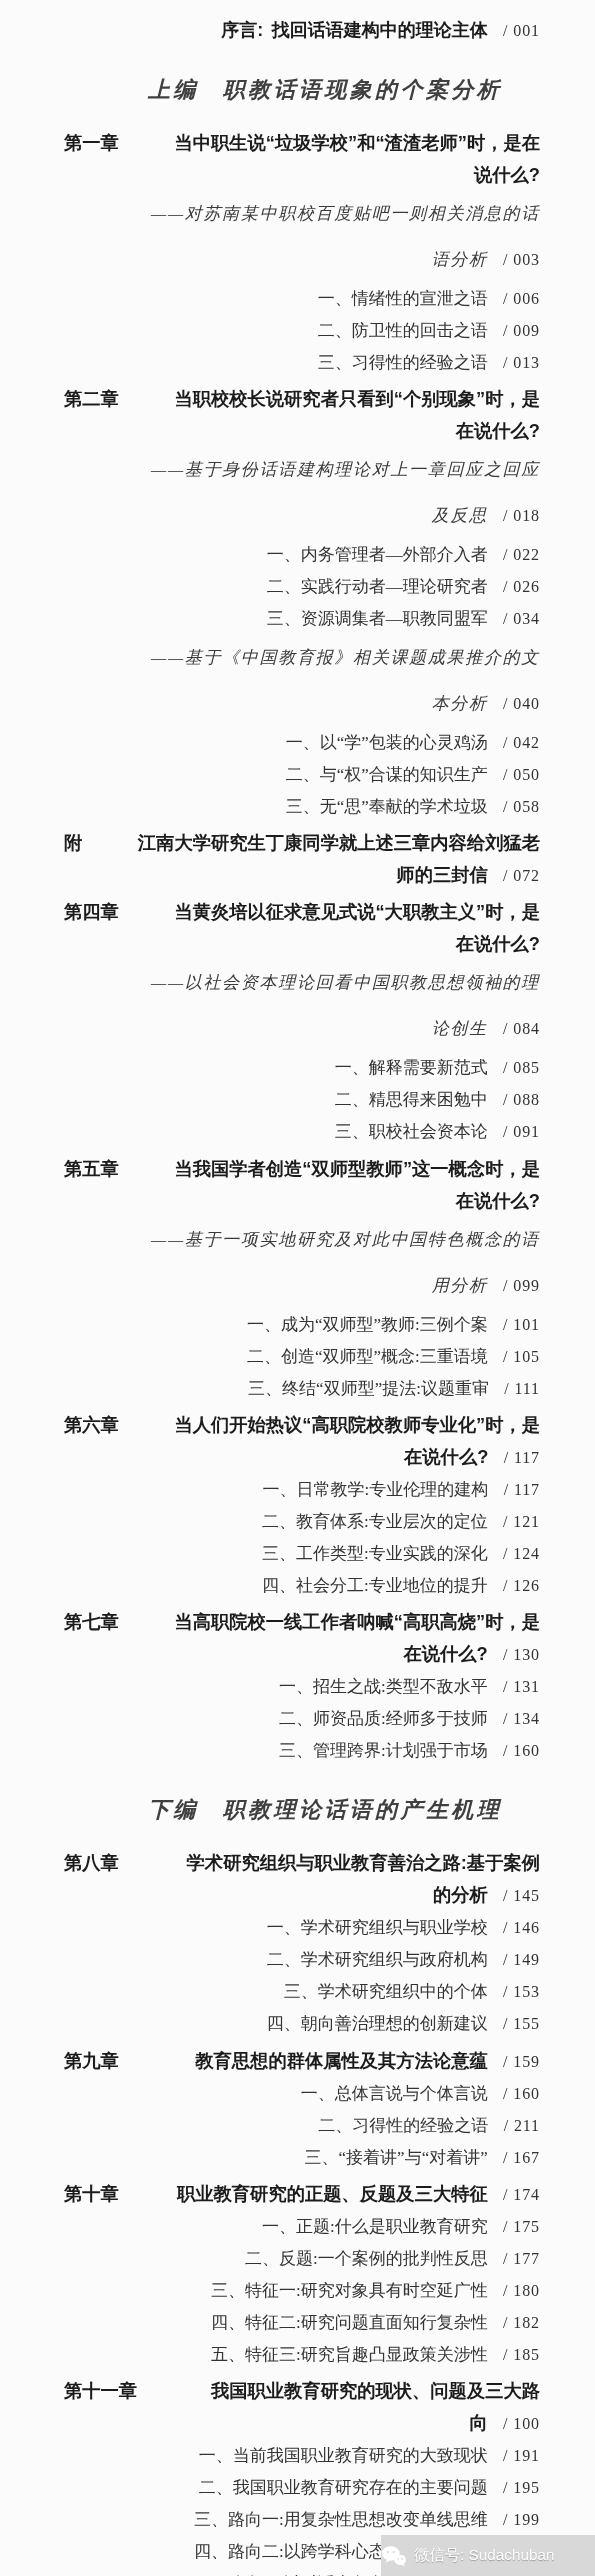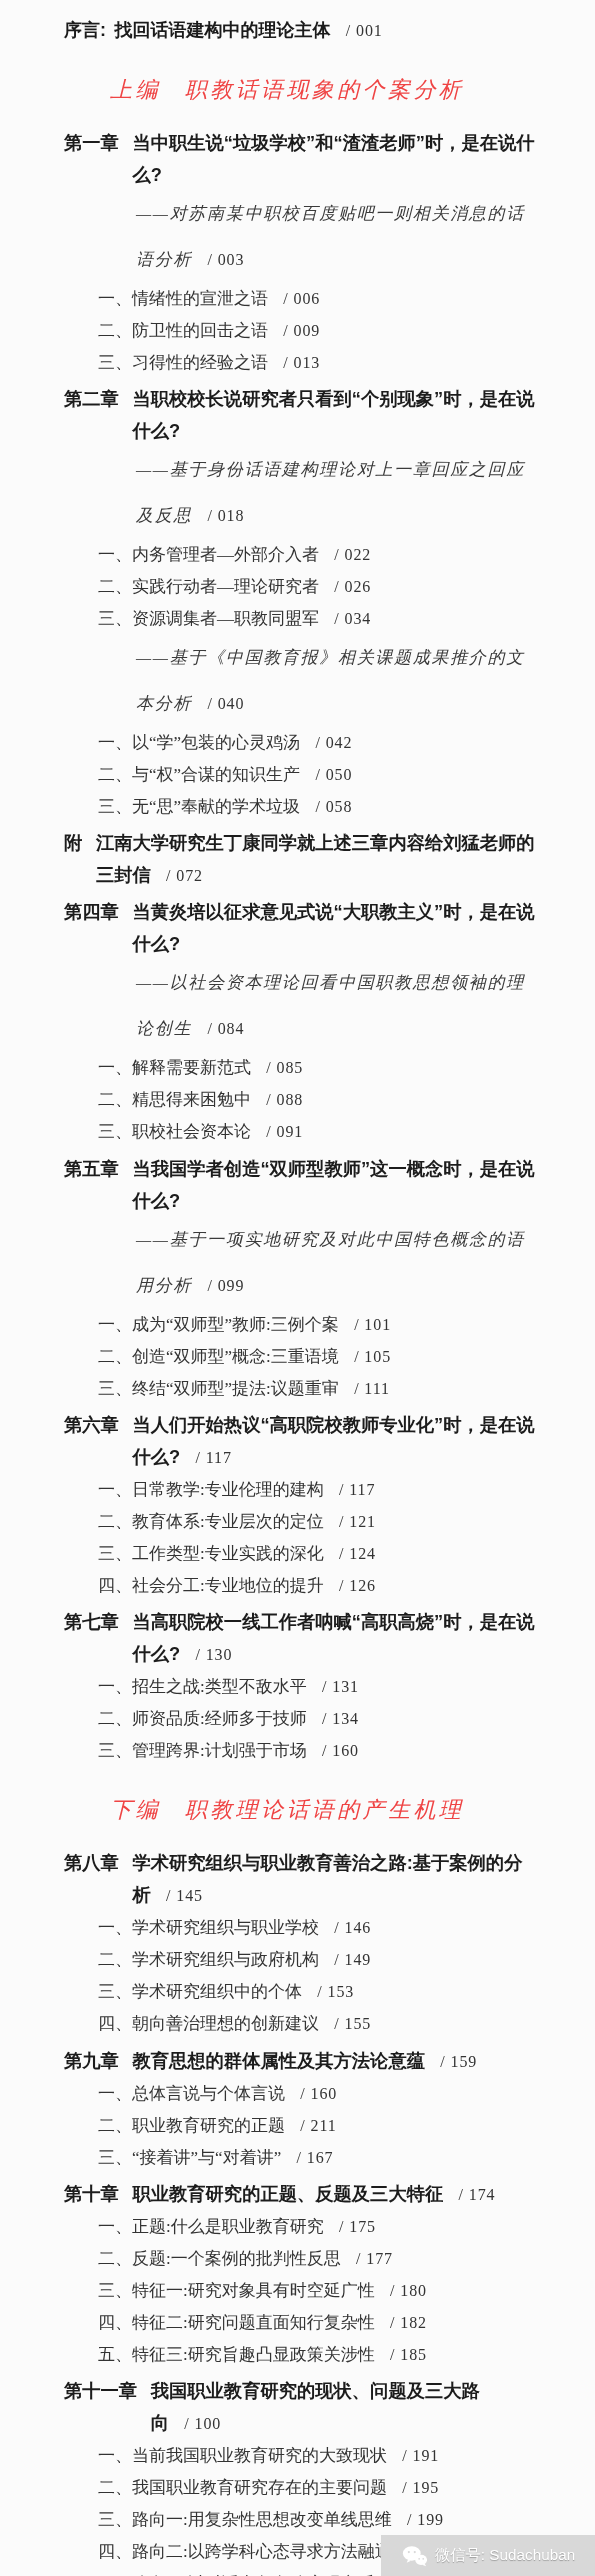--- a/index.html
+++ b/index.html
@@ -2,53 +2,53 @@
 <html style="font-size:13.6px"><head>
 <meta charset="utf-8">
 <style>
   html,body{margin:0;padding:0;}
   body{
     width:596px;height:2576px;position:relative;overflow:hidden;
     background:#fbfbfb;color:#2b2b2b;
     font-family:"Liberation Serif","DejaVu Serif",serif;
   }
   .toc{padding:13.6px 56px 0 64px;}
-  .row{line-height:32px;font-size:17px;}
+  .row{line-height:32px;font-size:17px;text-align:right;}
   .row.preface{
     font-family:"Liberation Sans","DejaVu Sans",sans-serif;
     font-weight:700;font-size:18px;color:#1b1b1b;margin-bottom:12px;
   }
   .pre-label{margin-right:8.5px;}
   .part{
     margin:24px 0 19px 46px;
-    font-weight:400;font-style:italic;
-    font-size:22px;line-height:37px;letter-spacing:3.4px;color:#ef4444;
+    font-weight:700;font-style:italic;
+    font-size:22px;line-height:37px;letter-spacing:3.4px;color:#404040;text-align:center;
   }
   .p-label{margin-right:24px;}
   .row.chapter{
     display:flex;margin-top:4.3px;
     font-family:"Liberation Sans","DejaVu Sans",sans-serif;
-    font-weight:700;font-size:18.3px;line-height:32px;color:#1c1c1c;
+    font-weight:700;font-size:18.3px;line-height:32px;color:#1c1c1c;gap:36px;
   }
   .c-label{flex:0 0 auto;margin-right:13.6px;}
   .c-body{flex:1 1 auto;}
   .row.dash{
     padding-left:72px;font-style:italic;letter-spacing:1.7px;
     color:#3a3a3a;line-height:46px;
   }
   .row.item{padding-left:34px;color:#333;}
   .page{
     font-family:"Liberation Serif","DejaVu Serif",serif;
     font-weight:400;font-style:normal;letter-spacing:0.9px;
     font-size:16px;color:#333;margin-left:15.3px;white-space:nowrap;
   }
   .toc > .row.chapter:last-child{margin-top:36px;}
   .watermark{
     position:absolute;right:0;bottom:0;width:215px;height:41px;
-    background:#d8d8d8;display:flex;align-items:center;justify-content:center;gap:7.7px;
+    background:#d8d8d8;display:flex;align-items:center;gap:7.7px;
     color:#ffffff;font-family:"Liberation Sans","DejaVu Sans",sans-serif;
     font-size:15.3px;text-shadow:0 0.9px 0.9px rgba(110,110,110,.55);
   }
   .watermark svg{display:block;}
 </style>
 </head>
 <body>
 
 <div class="toc">
     <div class="row preface"><span class="pre-label">序言:</span><span class="pre-title">找回话语建构中的理论主体</span><span class="page">/ 001</span></div>
@@ -115,21 +115,21 @@
     </div>
     <div class="row item"><span class="i-text">一、学术研究组织与职业学校</span><span class="page">/ 146</span></div>
     <div class="row item"><span class="i-text">二、学术研究组织与政府机构</span><span class="page">/ 149</span></div>
     <div class="row item"><span class="i-text">三、学术研究组织中的个体</span><span class="page">/ 153</span></div>
     <div class="row item"><span class="i-text">四、朝向善治理想的创新建议</span><span class="page">/ 155</span></div>
     <div class="row chapter">
       <span class="c-label">第九章</span>
       <div class="c-body"><span class="c-title">教育思想的群体属性及其方法论意蕴</span><span class="page">/ 159</span></div>
     </div>
     <div class="row item"><span class="i-text">一、总体言说与个体言说</span><span class="page">/ 160</span></div>
-    <div class="row item"><span class="i-text">二、职业教育研究的正题</span><span class="page">/ 211</span></div>
+    <div class="row item"><span class="i-text">二、习得性的经验之语</span><span class="page">/ 211</span></div>
     <div class="row item"><span class="i-text">三、“接着讲”与“对着讲”</span><span class="page">/ 167</span></div>
     <div class="row chapter">
       <span class="c-label">第十章</span>
       <div class="c-body"><span class="c-title">职业教育研究的正题、反题及三大特征</span><span class="page">/ 174</span></div>
     </div>
     <div class="row item"><span class="i-text">一、正题:什么是职业教育研究</span><span class="page">/ 175</span></div>
     <div class="row item"><span class="i-text">二、反题:一个案例的批判性反思</span><span class="page">/ 177</span></div>
     <div class="row item"><span class="i-text">三、特征一:研究对象具有时空延广性</span><span class="page">/ 180</span></div>
     <div class="row item"><span class="i-text">四、特征二:研究问题直面知行复杂性</span><span class="page">/ 182</span></div>
     <div class="row item"><span class="i-text">五、特征三:研究旨趣凸显政策关涉性</span><span class="page">/ 185</span></div>

